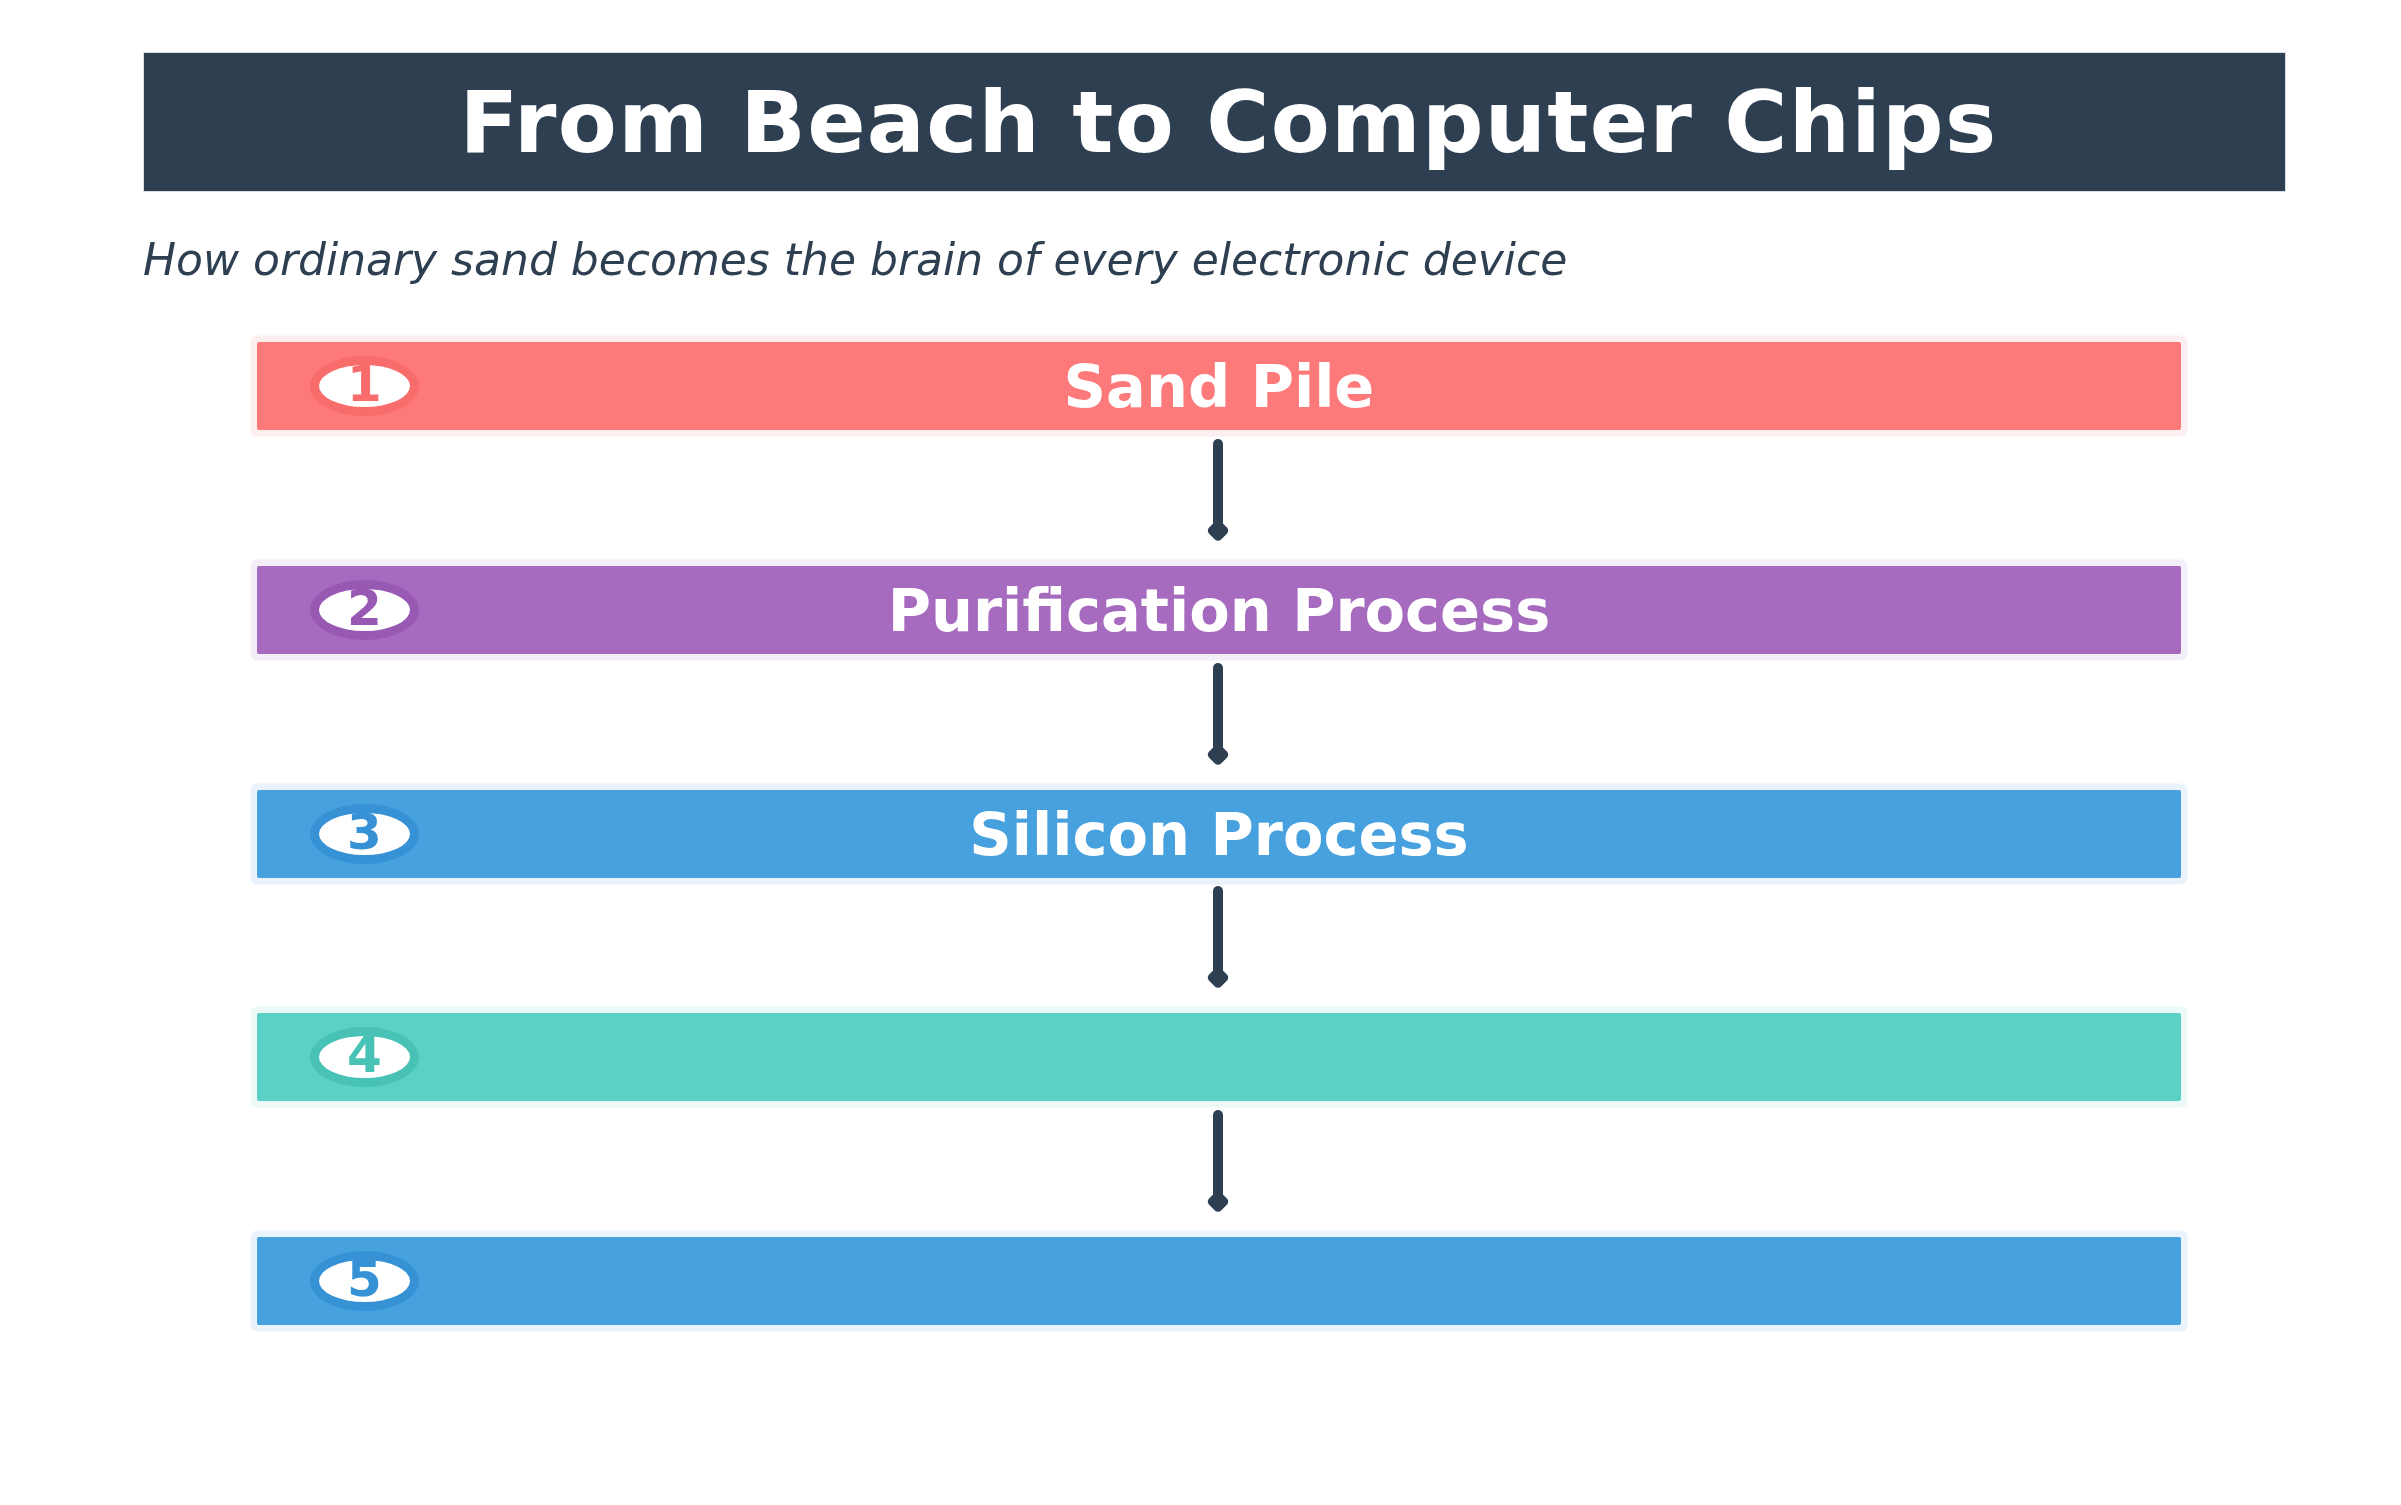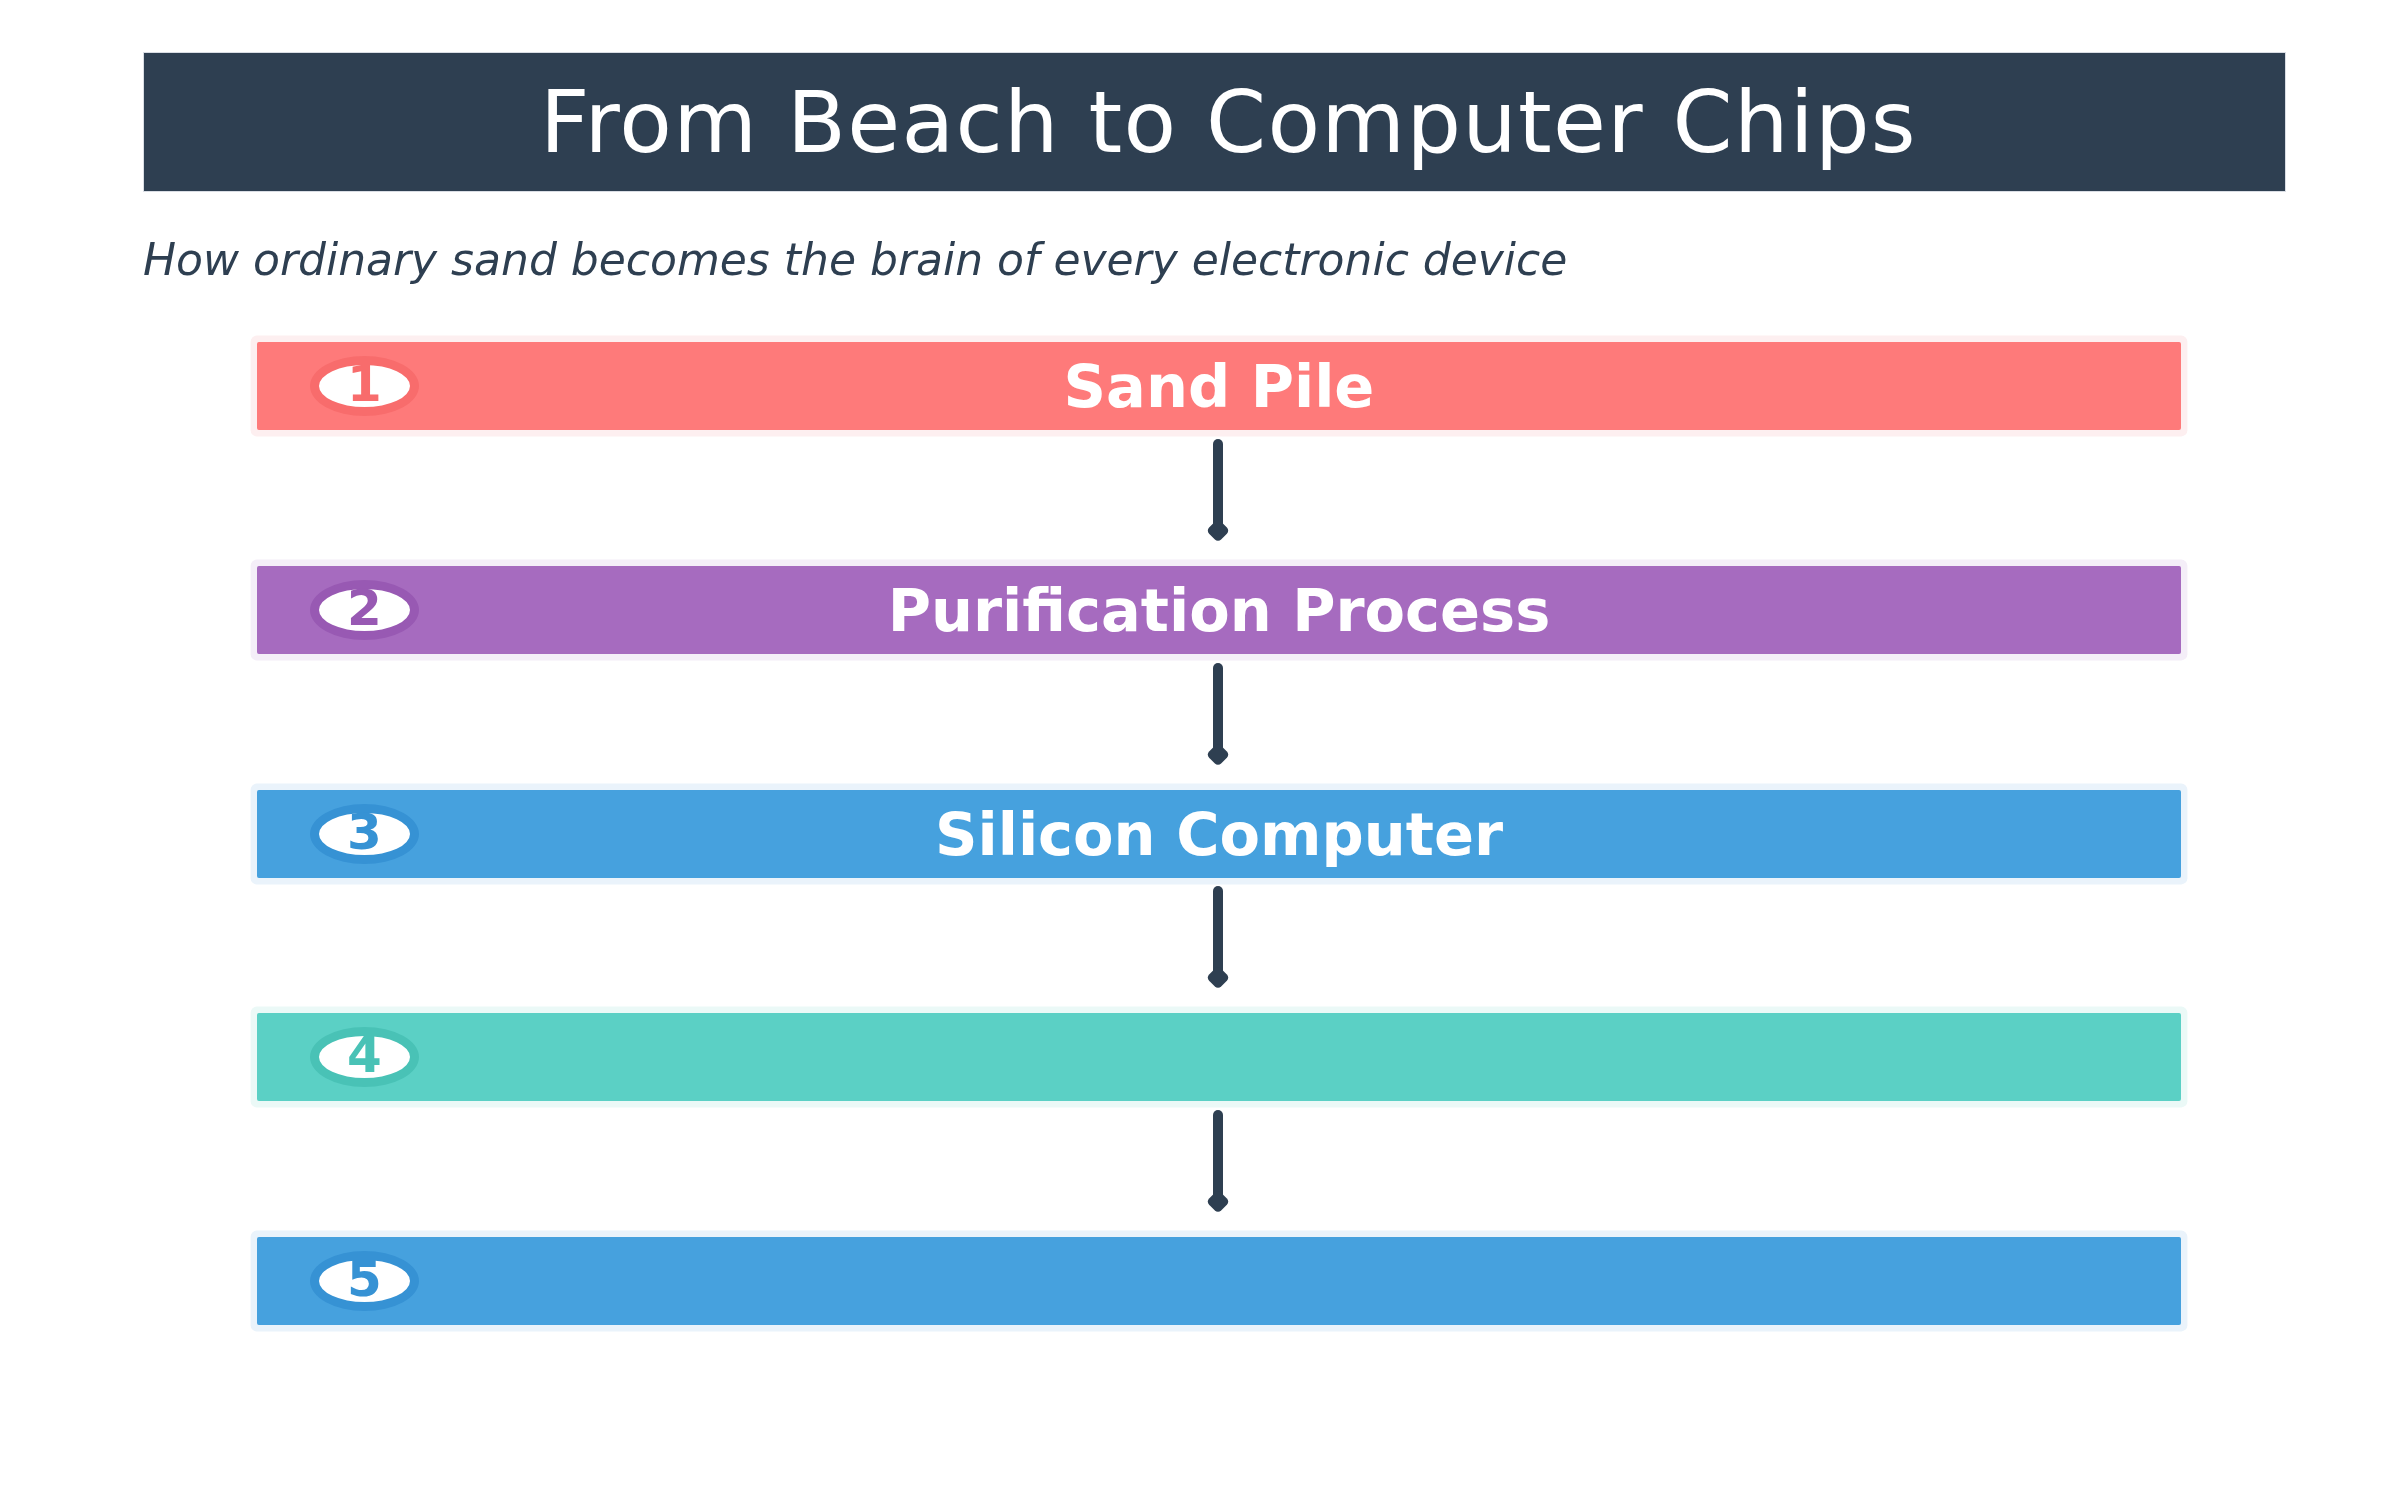--- a/index.html
+++ b/index.html
@@ -17,21 +17,21 @@
   .banner {
     position:absolute;
     left:143px; top:52px;
     width:2143px; height:140px;
     background:var(--navy, #2e3f51);
     border:1.3px solid #d9dde4;
     display:flex; align-items:center; justify-content:center;
   }
   .banner-title {
     font-size:86px;
-    font-weight:normal;
+    font-weight:bold;
     color:var(--banner-text, #ffffff);
     letter-spacing:1.3px;
     white-space:nowrap;
     margin-left:28px;
   }
   .subtitle {
     position:absolute;
     left:143px; top:234px;
     width:2143px;
     font-style:italic;
@@ -113,21 +113,21 @@
     </div>
     <div class="step-label">Purification Process</div>
   </div>
 
   <div class="connector" style="top:663px"></div>
 
   <div class="step" style="top: 790px; --bar: #46a1de; --ring: #3692d4; --halo: #eaf3fb;">
     <div class="badge">
       <span class="badge-num">3</span>
     </div>
-    <div class="step-label">Silicon Computer</div>
+    <div class="step-label">Silicon Process</div>
   </div>
 
   <div class="connector" style="top:886px"></div>
 
   <div class="step" style="top: 1013px; --bar: #5bd0c5; --ring: #49c2b6; --halo: #ebf9f7;">
     <div class="badge">
       <span class="badge-num">4</span>
     </div>
   </div>
 

